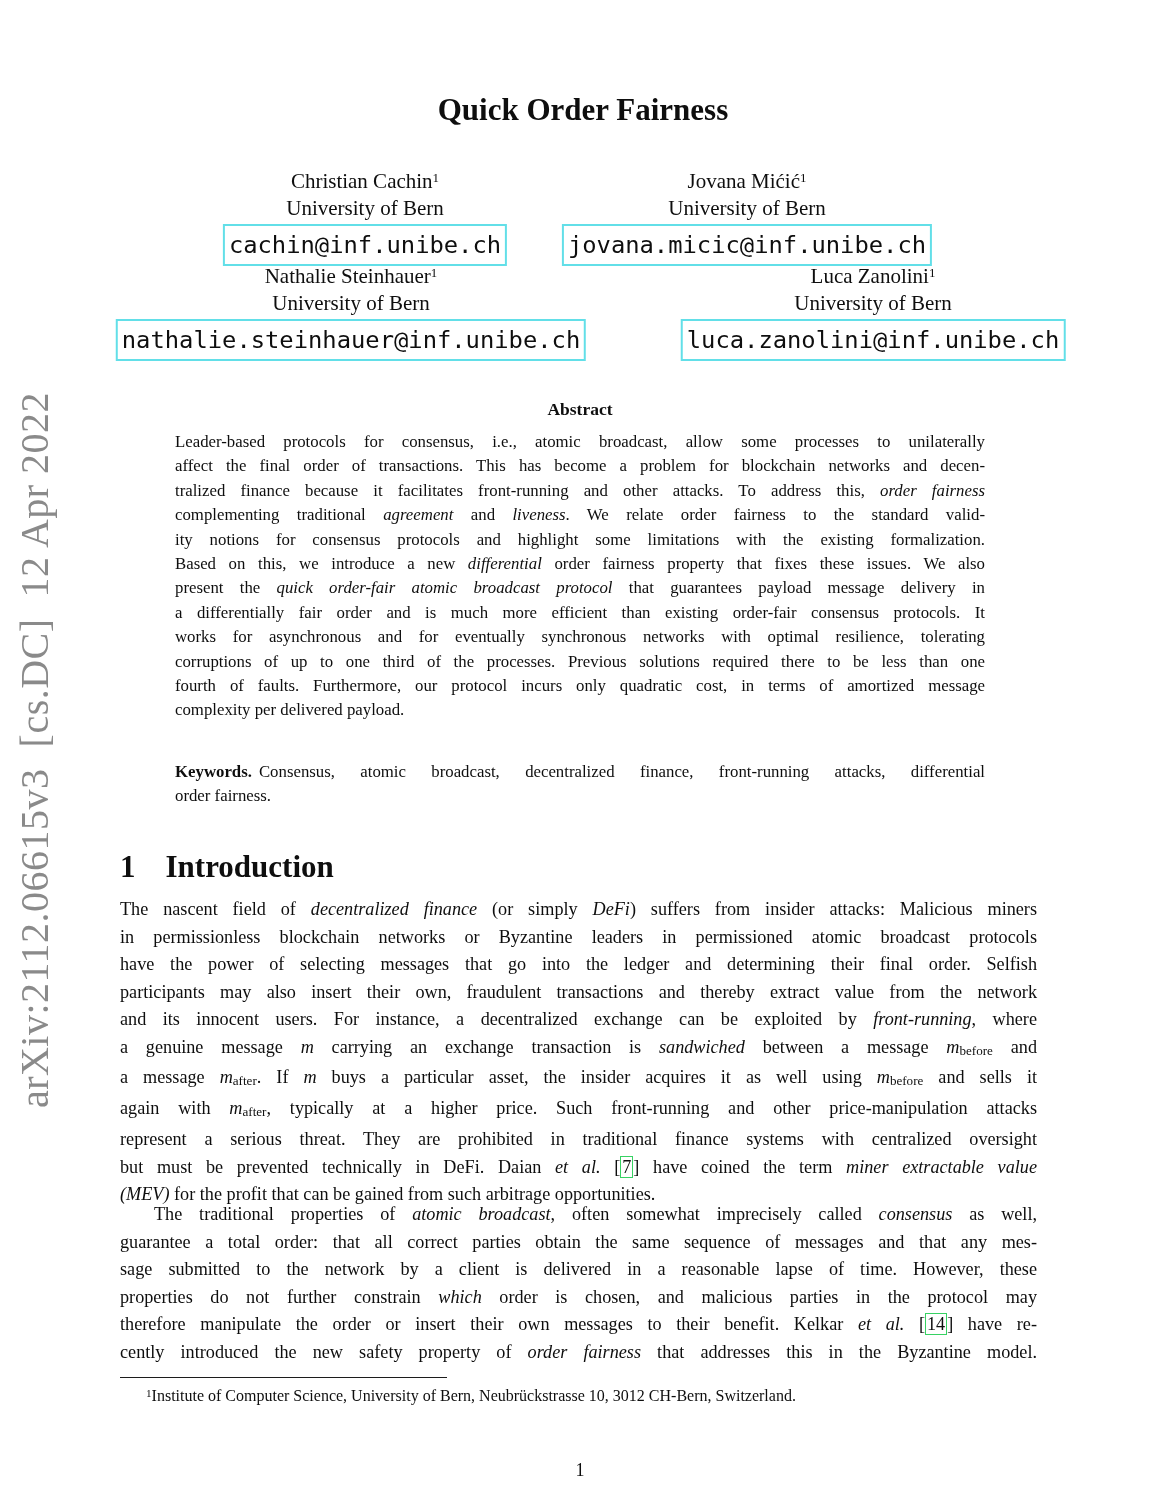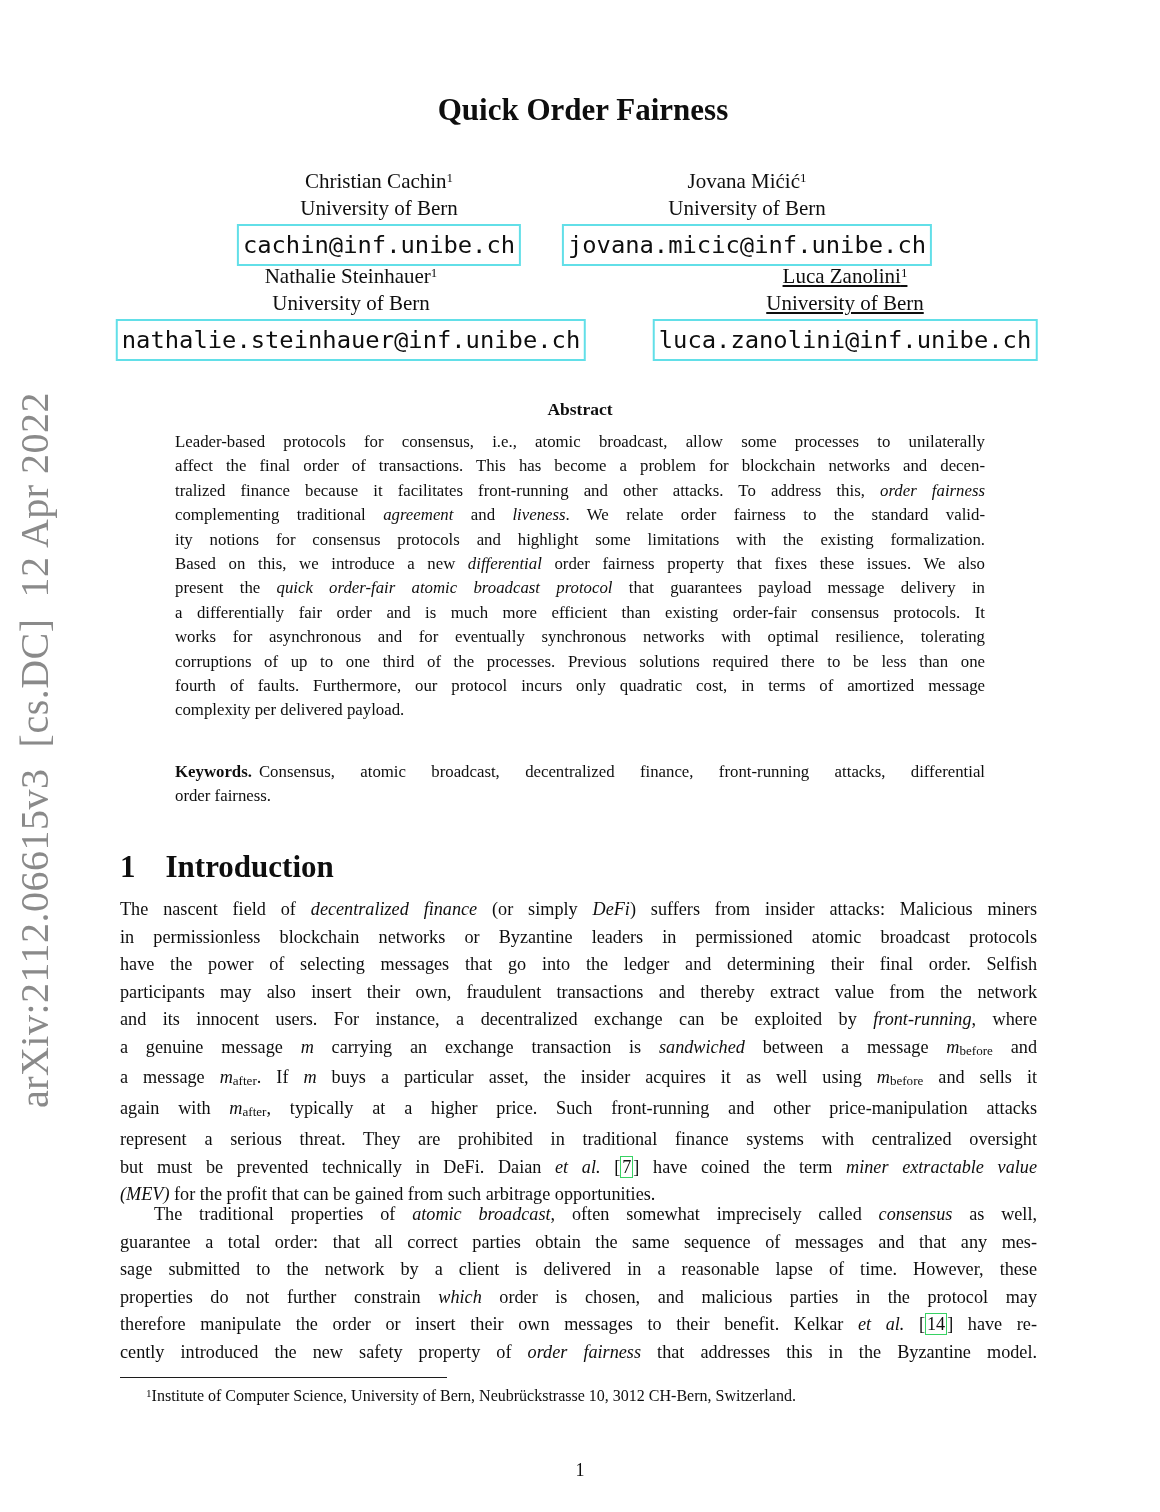--- a/index.html
+++ b/index.html
@@ -16,24 +16,24 @@
     white-space:pre; letter-spacing:.5px;
   }
 
   .title {
     position:absolute; top:92px; left:0; width:100%;
     text-align:center; font-size:31px; font-weight:bold;padding-left:6px;
   }
 
   .author { position:absolute; transform:translateX(-50%); text-align:center;
             font-size:21px; line-height:27px; white-space:nowrap; }
-  .a1 { left:379px; top:164px; }
+  .a1 { left:365px; top:164px; }
   .a2 { left:747px; top:164px; }
   .a3 { left:351px; top:259px;text-align:center; }
-  .a4 { left:845px; top:259px;text-decoration:underline; }
+  .a4 { left:873px; top:259px; }
   .a-email {
     display:inline-block; margin-top:2px; padding:4px 4px;
     border:2px solid var(--email_border, #62dfe8);
     font-family:"DejaVu Sans Mono", monospace; font-size:23.8px; line-height:30px;
   }
   .sup { font-size:.62em; vertical-align:.48em; }
 
   .abs-heading { position:absolute; left:175px; width:810px; top:399px;
                  text-align:center; font-weight:bold; font-size:17.5px; }
   .abs-body  { position:absolute; left:175px; width:810px; top:430px; font-size:16.8px; }

